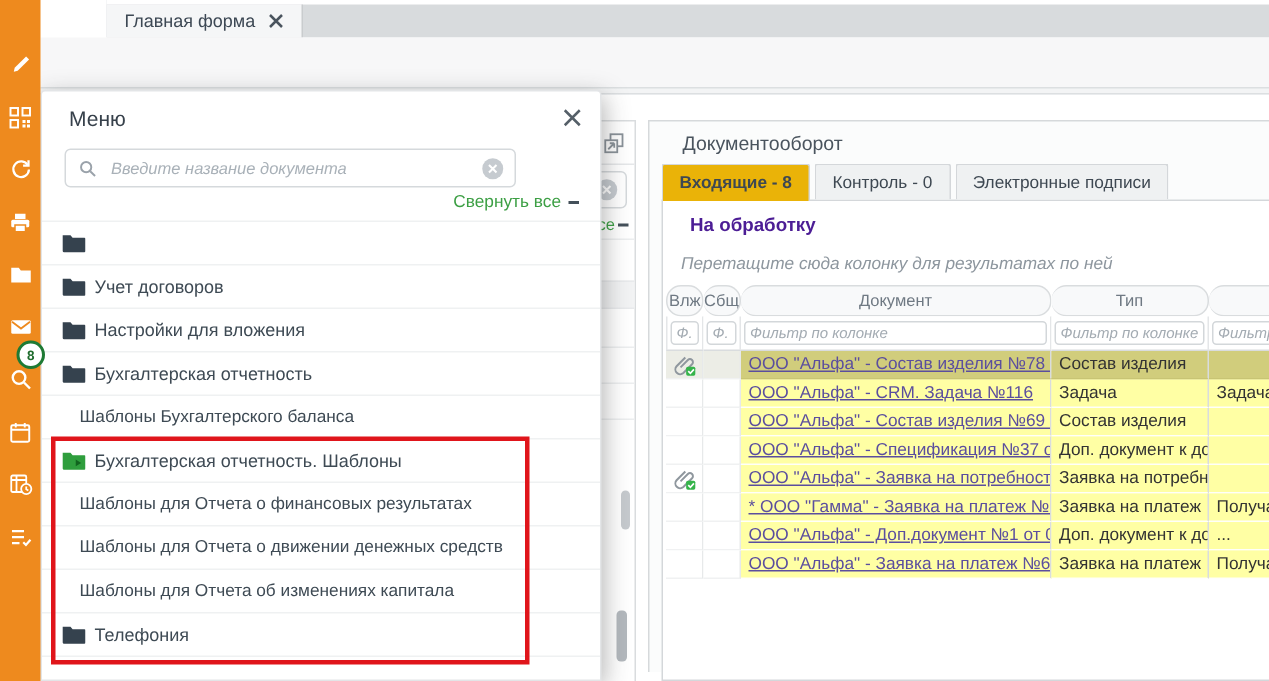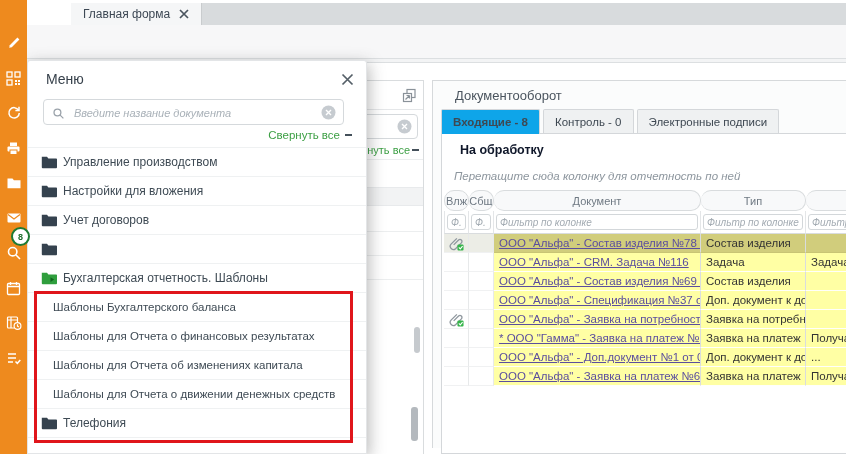--- a/index.html
+++ b/index.html
@@ -30,23 +30,23 @@
   .mid-div{position:absolute;left:0;right:0;height:1px;background:#eceeef;}
   .mid-band{position:absolute;left:0;right:0;top:106px;height:19px;background:#f2f3f4;border-top:1px solid #e8eaec;border-bottom:1px solid #e8eaec;box-sizing:border-box;}
   .sb-thumb{position:absolute;border-radius:3px;cursor:pointer;}
 
   
   .docflow{position:absolute;left:432px;top:80px;width:414px;height:368px;background:#fbfcfc;border:1px solid #d6d9db;border-right:none;border-bottom:none;box-sizing:border-box;z-index:1;}
   .df-title{position:absolute;left:22px;top:7px;font-size:13px;color:#4a545e;}
   .df-tabs{position:absolute;left:8px;top:28px;height:24px;display:flex;gap:3px;z-index:3;}
   .dtab{padding:0 11px;border:1px solid #d4d7da;border-bottom:none;border-radius:2px 2px 0 0;background:#eff1f2;
         font-size:11.5px;color:#3e4852;display:flex;align-items:center;height:24px;box-sizing:border-box;cursor:pointer;white-space:nowrap;}
-  .dtab.active{background:#0ea5e9;height:25px;font-weight:bold;}
+  .dtab.active{background:#eab308;height:25px;font-weight:bold;}
   .df-content{position:absolute;left:8px;top:52px;width:430px;height:321px;background:#fff;border:1px solid #d4d7da;box-sizing:border-box;}
-  .grp-head{position:absolute;left:18px;top:9px;font-size:12.5px;font-weight:bold;color:#0f172a;}
+  .grp-head{position:absolute;left:18px;top:9px;font-size:12.5px;font-weight:bold;color:#4c1d95;}
   .grp-hint{position:absolute;left:12px;top:36px;font-size:11.5px;font-style:italic;color:#8d969e;}
 
   
   .tbl{position:absolute;left:2px;top:56px;width:440px;}
   .trow{display:flex;height:19px;}
   .thead-row{height:21px;}
   .tfilter-row{height:23px;}
   .tc{box-sizing:border-box;border-right:1px solid #d9dcde;overflow:hidden;display:flex;align-items:center;}
   .c1{width:25px;justify-content:center;}
   .c2{width:25px;}
@@ -63,21 +63,21 @@
   .flt::placeholder{color:#a3abb2;}
   .att{background:#fff;border-right:1px solid #e7e9ea;border-bottom:1px solid #f0f1f2;}
   .yel{background:#ffffa4;border-bottom:1px solid rgba(255,255,255,.95);font-size:11.5px;color:#333;}
   .trow.sel .att{background:#ecede6;}
   .trow.sel .yel{background:#d1cd7c;border-bottom:1px solid #c8c474;}
   .doclink{display:block;width:100%;padding:0 5px;font-size:11.5px;color:#5b4e9e;text-decoration:underline;
            white-space:nowrap;overflow:hidden;cursor:pointer;}
   .celltxt{padding:0 5px;white-space:nowrap;overflow:hidden;}
 
   
-  .menu{position:absolute;left:27px;top:60px;width:340px;height:394px;background:#fff;border:1px solid #e3e5e7;
+  .menu{position:absolute;left:27px;top:60px;width:374px;height:394px;background:#fff;border:1px solid #e3e5e7;
         border-radius:3px 3px 0 0;box-shadow:2px 4px 16px rgba(50,50,50,.35);box-sizing:border-box;z-index:50;}
   .menu-title{position:absolute;left:18px;top:10px;font-size:14px;color:#37414b;}
   .menu-close{position:absolute;right:12px;top:11px;width:13px;height:13px;cursor:pointer;}
   .menu-search{position:absolute;left:15px;top:38px;width:301px;height:26px;border:1px solid #d5d9dc;border-radius:4px;background:#fff;box-sizing:border-box;}
   .ms-ico{position:absolute;left:8px;top:6px;width:13px;height:13px;}
   .ms-input{position:absolute;left:28px;top:1px;width:250px;height:22px;border:none;outline:none;background:transparent;
             font-family:inherit;font-size:11px;font-style:italic;color:#555;}
   .ms-input::placeholder{color:#a9b1b8;}
   .ms-clear{position:absolute;right:7px;top:5px;width:15px;height:15px;cursor:pointer;}
   .menu-collapse{position:absolute;right:26px;top:68px;font-size:11.5px;color:#3c9f44;cursor:pointer;}
@@ -210,21 +210,21 @@
 
     <div class="df-tabs">
       <div class="dtab active">Входящие - 8</div>
       <div class="dtab">Контроль - 0</div>
       <div class="dtab">Электронные подписи</div>
 
     </div>
 
     <div class="df-content">
       <div class="grp-head">На обработку</div>
-      <div class="grp-hint">Перетащите сюда колонку для отчетность по ней</div>
+      <div class="grp-hint">Перетащите сюда колонку для результатах по ней</div>
 
       <div class="tbl">
 
         <div class="trow thead-row">
           <div class="tc th c1">Влж</div>
           <div class="tc th c2">Сбщ</div>
           <div class="tc th c3">Документ</div>
           <div class="tc th c4">Тип</div>
           <div class="tc th c5"></div>
         </div>
@@ -401,66 +401,66 @@
     <div class="menu-collapse">Свернуть все</div>
     <div class="menu-dash"></div>
 
     <div class="menu-list">
       <div class="mi">
         <span class="fico">
             <svg width="16" height="13" viewBox="0 0 16 13">
               <path d="M.8.8h5.2l1.4 1.7h7.8q.8 0 .8.8v8q0 .9-.9.9H1.7q-.9 0-.9-.9z" fill="#35424e"></path>
             </svg>
           </span>
-        <span>Управление производством</span>
       </div>
       <div class="mi">
         <span class="fico">
             <svg width="16" height="13" viewBox="0 0 16 13">
               <path d="M.8.8h5.2l1.4 1.7h7.8q.8 0 .8.8v8q0 .9-.9.9H1.7q-.9 0-.9-.9z" fill="#35424e"></path>
             </svg>
           </span>
+        <span>Учет договоров</span>
+      </div>
+      <div class="mi">
+        <span class="fico">
+            <svg width="16" height="13" viewBox="0 0 16 13">
+              <path d="M.8.8h5.2l1.4 1.7h7.8q.8 0 .8.8v8q0 .9-.9.9H1.7q-.9 0-.9-.9z" fill="#35424e"></path>
+            </svg>
+          </span>
         <span>Настройки для вложения</span>
       </div>
       <div class="mi">
         <span class="fico">
             <svg width="16" height="13" viewBox="0 0 16 13">
               <path d="M.8.8h5.2l1.4 1.7h7.8q.8 0 .8.8v8q0 .9-.9.9H1.7q-.9 0-.9-.9z" fill="#35424e"></path>
             </svg>
           </span>
-        <span>Учет договоров</span>
-      </div>
-      <div class="mi">
-        <span class="fico">
-            <svg width="16" height="13" viewBox="0 0 16 13">
-              <path d="M.8.8h5.2l1.4 1.7h7.8q.8 0 .8.8v8q0 .9-.9.9H1.7q-.9 0-.9-.9z" fill="#35424e"></path>
-            </svg>
-          </span>
+        <span>Бухгалтерская отчетность</span>
+      </div>
+      <div class="mi sub">
+        <span>Шаблоны Бухгалтерского баланса</span>
       </div>
       <div class="mi">
         <span class="fico">
             <svg width="16" height="13" viewBox="0 0 16 13">
               <path d="M.8.8h5.2l1.4 1.7h7.8q.8 0 .8.8v8q0 .9-.9.9H1.7q-.9 0-.9-.9z" fill="#2f9e3d"></path>
               <path d="M9.5 5.3l3.6 2.3-3.6 2.3z" fill="#11641f"></path>
             </svg>
           </span>
         <span>Бухгалтерская отчетность. Шаблоны</span>
       </div>
       <div class="mi sub">
-        <span>Шаблоны Бухгалтерского баланса</span>
+        <span>Шаблоны для Отчета о финансовых результатах</span>
       </div>
       <div class="mi sub">
-        <span>Шаблоны для Отчета о финансовых результатах</span>
+        <span>Шаблоны для Отчета о движении денежных средств</span>
       </div>
       <div class="mi sub">
         <span>Шаблоны для Отчета об изменениях капитала</span>
       </div>
-      <div class="mi sub">
-        <span>Шаблоны для Отчета о движении денежных средств</span>
-      </div>
       <div class="mi">
         <span class="fico">
             <svg width="16" height="13" viewBox="0 0 16 13">
               <path d="M.8.8h5.2l1.4 1.7h7.8q.8 0 .8.8v8q0 .9-.9.9H1.7q-.9 0-.9-.9z" fill="#35424e"></path>
             </svg>
           </span>
         <span>Телефония</span>
       </div>
     </div>
 

